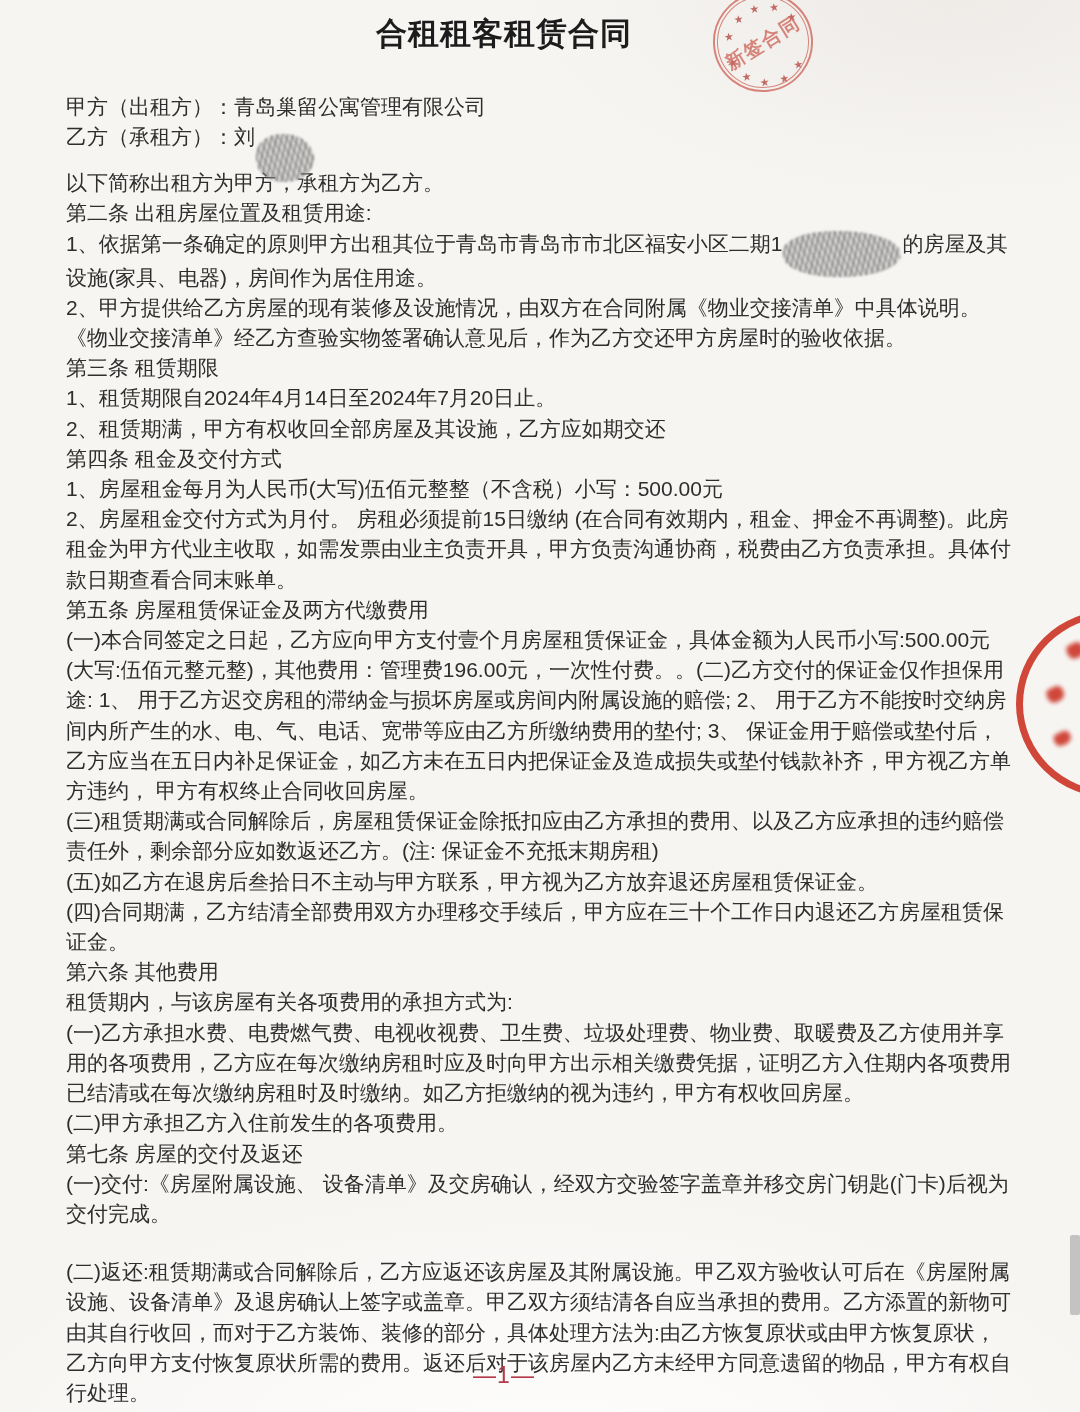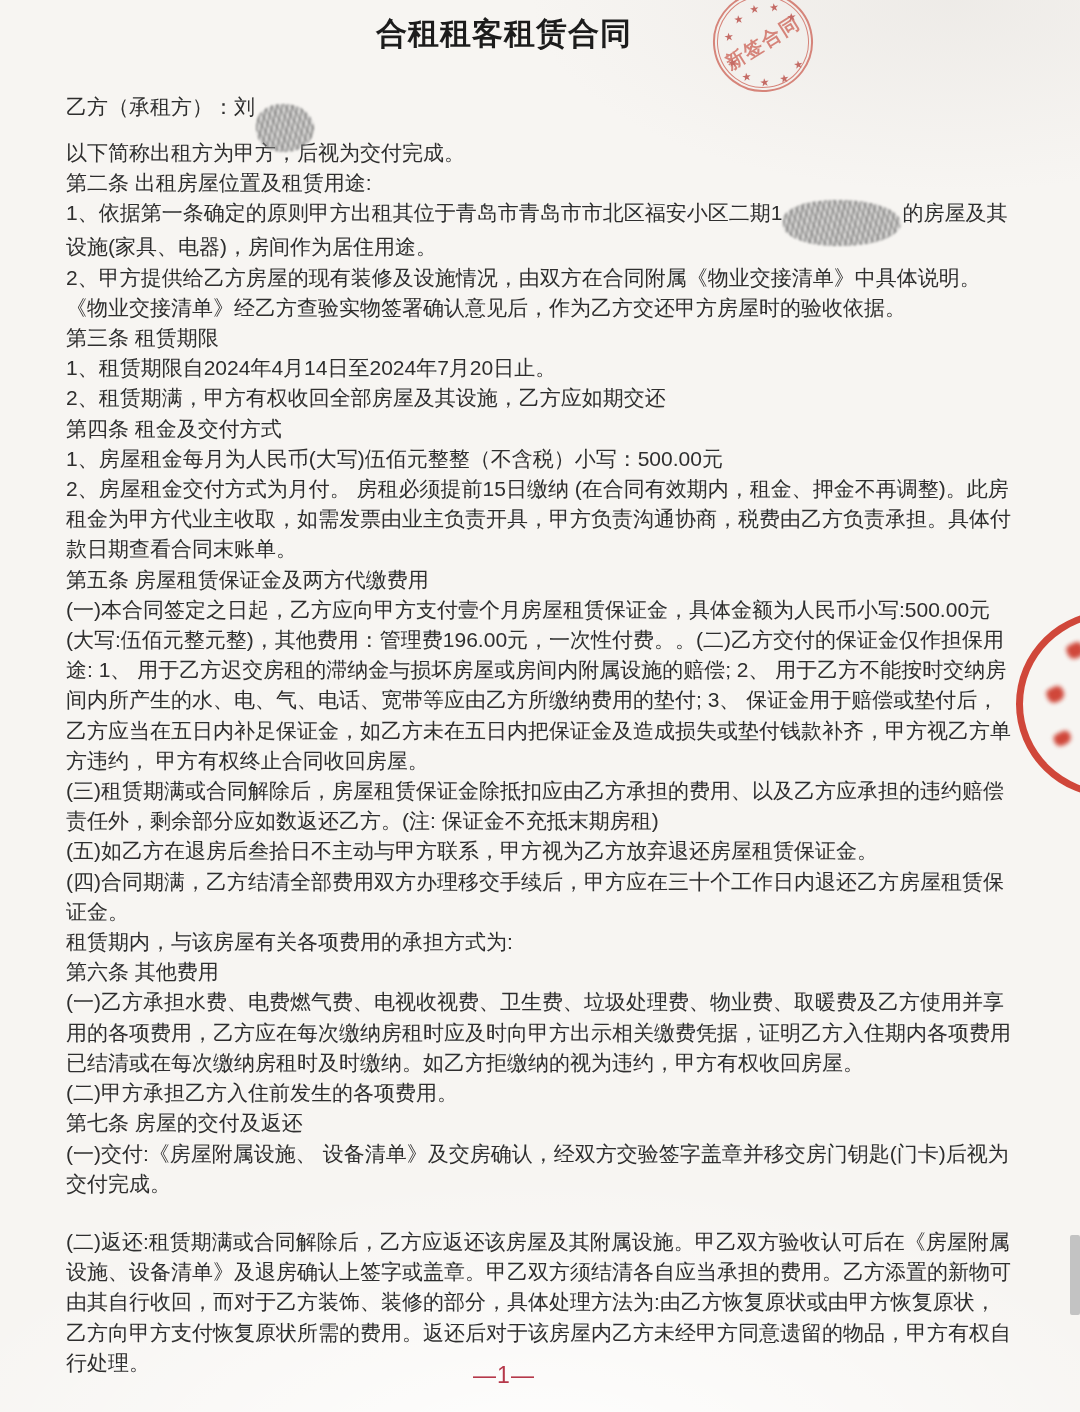--- a/index.html
+++ b/index.html
@@ -103,38 +103,39 @@
       <span class="star" style="left: 61px; top: 12px;">★</span>
       <span class="star" style="left: 77px; top: 24px;">★</span>
       <span class="star" style="left: 77px; top: 72px;">★</span>
       <span class="star" style="left: 61px; top: 84px;">★</span>
       <span class="star" style="left: 41px; top: 85px;">★</span>
       <span class="star" style="left: 24px; top: 77px;">★</span>
       <span class="star" style="left: 12px; top: 61px;">★</span>
     </div>
 
   <div class="doc-body">
+      <div class="para"><span>甲方（出租方）：青岛巢留公寓管理有限公司</span></div>
       <div class="para"><span>乙方（承租方）：刘</span><span class="scribble drop" style="width: 58px; height: 48px;"></span></div>
-      <div class="para"><span>以下简称出租方为甲方，后视为交付完成。</span></div>
+      <div class="para"><span>以下简称出租方为甲方，承租方为乙方。</span></div>
       <div class="para"><span>第二条 出租房屋位置及租赁用途:</span></div>
       <div class="para"><span>1、依据第一条确定的原则甲方出租其位于青岛市</span><span class="seg-u">青岛市市北区福安小区二期1</span><span class="scribble" style="width: 118px; height: 46px;"></span><span>的房屋及其设施(家具、电器)，房间作为居住用途。</span></div>
       <div class="para"><span>2、甲方提供给乙方房屋的现有装修及设施情况，由双方在合同附属《物业交接清单》中具体说明。《物业交接清单》经乙方查验实物签署确认意见后，作为乙方交还甲方房屋时的验收依据。</span></div>
       <div class="para"><span>第三条 租赁期限</span></div>
       <div class="para"><span>1、租赁期限自</span><span class="seg-u">2024年4月14日</span><span>至</span><span class="seg-u">2024年7月20日</span><span>止。</span></div>
       <div class="para"><span>2、租赁期满，甲方有权收回全部房屋及其设施，乙方应如期交还</span></div>
       <div class="para"><span>第四条 租金及交付方式</span></div>
       <div class="para"><span>1、房屋租金每月为人民币(大写)</span><span class="seg-u">伍佰元整整</span><span>（不含税）小写：</span><span class="seg-u">500.00</span><span>元</span></div>
       <div class="para"><span>2、房屋租金交付方式为</span><span class="seg-u">月付</span><span>。 房租必须提前</span><span class="seg-u">15</span><span>日缴纳 (在合同有效期内，租金、押金不再调整)。此房租金为甲方代业主收取，如需发票由业主负责开具，甲方负责沟通协商，税费由乙方负责承担。具体付款日期查看合同末账单。</span></div>
       <div class="para"><span>第五条 房屋租赁保证金及两方代缴费用</span></div>
       <div class="para"><span>(一)本合同签定之日起，乙方应向甲方支付壹个月房屋租赁保证金，具体金额为人民币小写:</span><span class="seg-u">500.00元(大写:伍佰元整元整)</span><span>，其他费用：</span><span class="seg-u">管理费196.00元，一次性付费。</span><span>。(二)乙方交付的保证金仅作担保用途: 1、 用于乙方迟交房租的滞纳金与损坏房屋或房间内附属设施的赔偿; 2、 用于乙方不能按时交纳房间内所产生的水、电、气、电话、宽带等应由乙方所缴纳费用的垫付; 3、 保证金用于赔偿或垫付后，乙方应当在五日内补足保证金，如乙方未在五日内把保证金及造成损失或垫付钱款补齐，甲方视乙方单方违约， 甲方有权终止合同收回房屋。</span></div>
       <div class="para"><span>(三)租赁期满或合同解除后，房屋租赁保证金除抵扣应由乙方承担的费用、以及乙方应承担的违约赔偿责任外，剩余部分应如数返还乙方。(注: 保证金不充抵末期房租)</span></div>
       <div class="para"><span>(五)如乙方在退房后叁拾日不主动与甲方联系，甲方视为乙方放弃退还房屋租赁保证金。</span></div>
       <div class="para"><span>(四)合同期满，乙方结清全部费用双方办理移交手续后，甲方应在三十个工作日内退还乙方房屋租赁保证金。</span></div>
+      <div class="para"><span>第六条 其他费用</span></div>
       <div class="para"><span>租赁期内，与该房屋有关各项费用的承担方式为:</span></div>
-      <div class="para"><span>第六条 其他费用</span></div>
       <div class="para"><span>(一)乙方承担水费、电费燃气费、电视收视费、卫生费、垃圾处理费、物业费、取暖费及乙方使用并享用的各项费用，乙方应在每次缴纳房租时应及时向甲方出示相关缴费凭据，证明乙方入住期内各项费用已结清或在每次缴纳房租时及时缴纳。如乙方拒缴纳的视为违约，甲方有权收回房屋。</span></div>
       <div class="para"><span>(二)甲方承担乙方入住前发生的各项费用。</span></div>
       <div class="para"><span>第七条 房屋的交付及返还</span></div>
       <div class="para"><span>(一)交付:《房屋附属设施、 设备清单》及交房确认，经双方交验签字盖章并移交房门钥匙(门卡)后视为交付完成。</span></div>
       <div style="height: 28px;"></div>
       <div class="para"><span>(二)返还:租赁期满或合同解除后，乙方应返还该房屋及其附属设施。甲乙双方验收认可后在《房屋附属设施、设备清单》及退房确认上签字或盖章。甲乙双方须结清各自应当承担的费用。乙方添置的新物可由其自行收回，而对于乙方装饰、装修的部分，具体处理方法为:由乙方恢复原状或由甲方恢复原状，乙方向甲方支付恢复原状所需的费用。返还后对于该房屋内乙方未经甲方同意遗留的物品，甲方有权自行处理。</span></div>
     </div>
 
   <div class="side-stamp">
     <div class="side-ring"></div>

